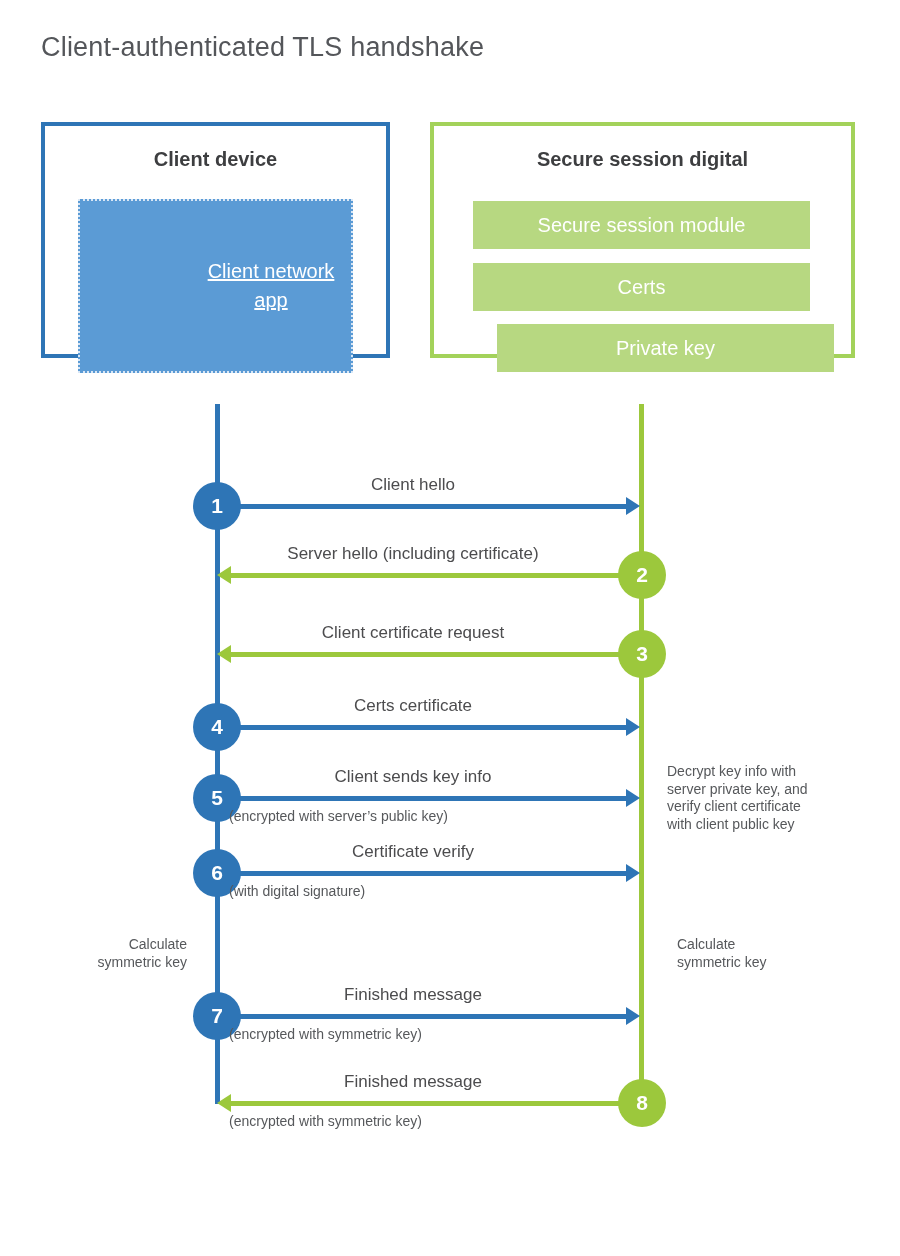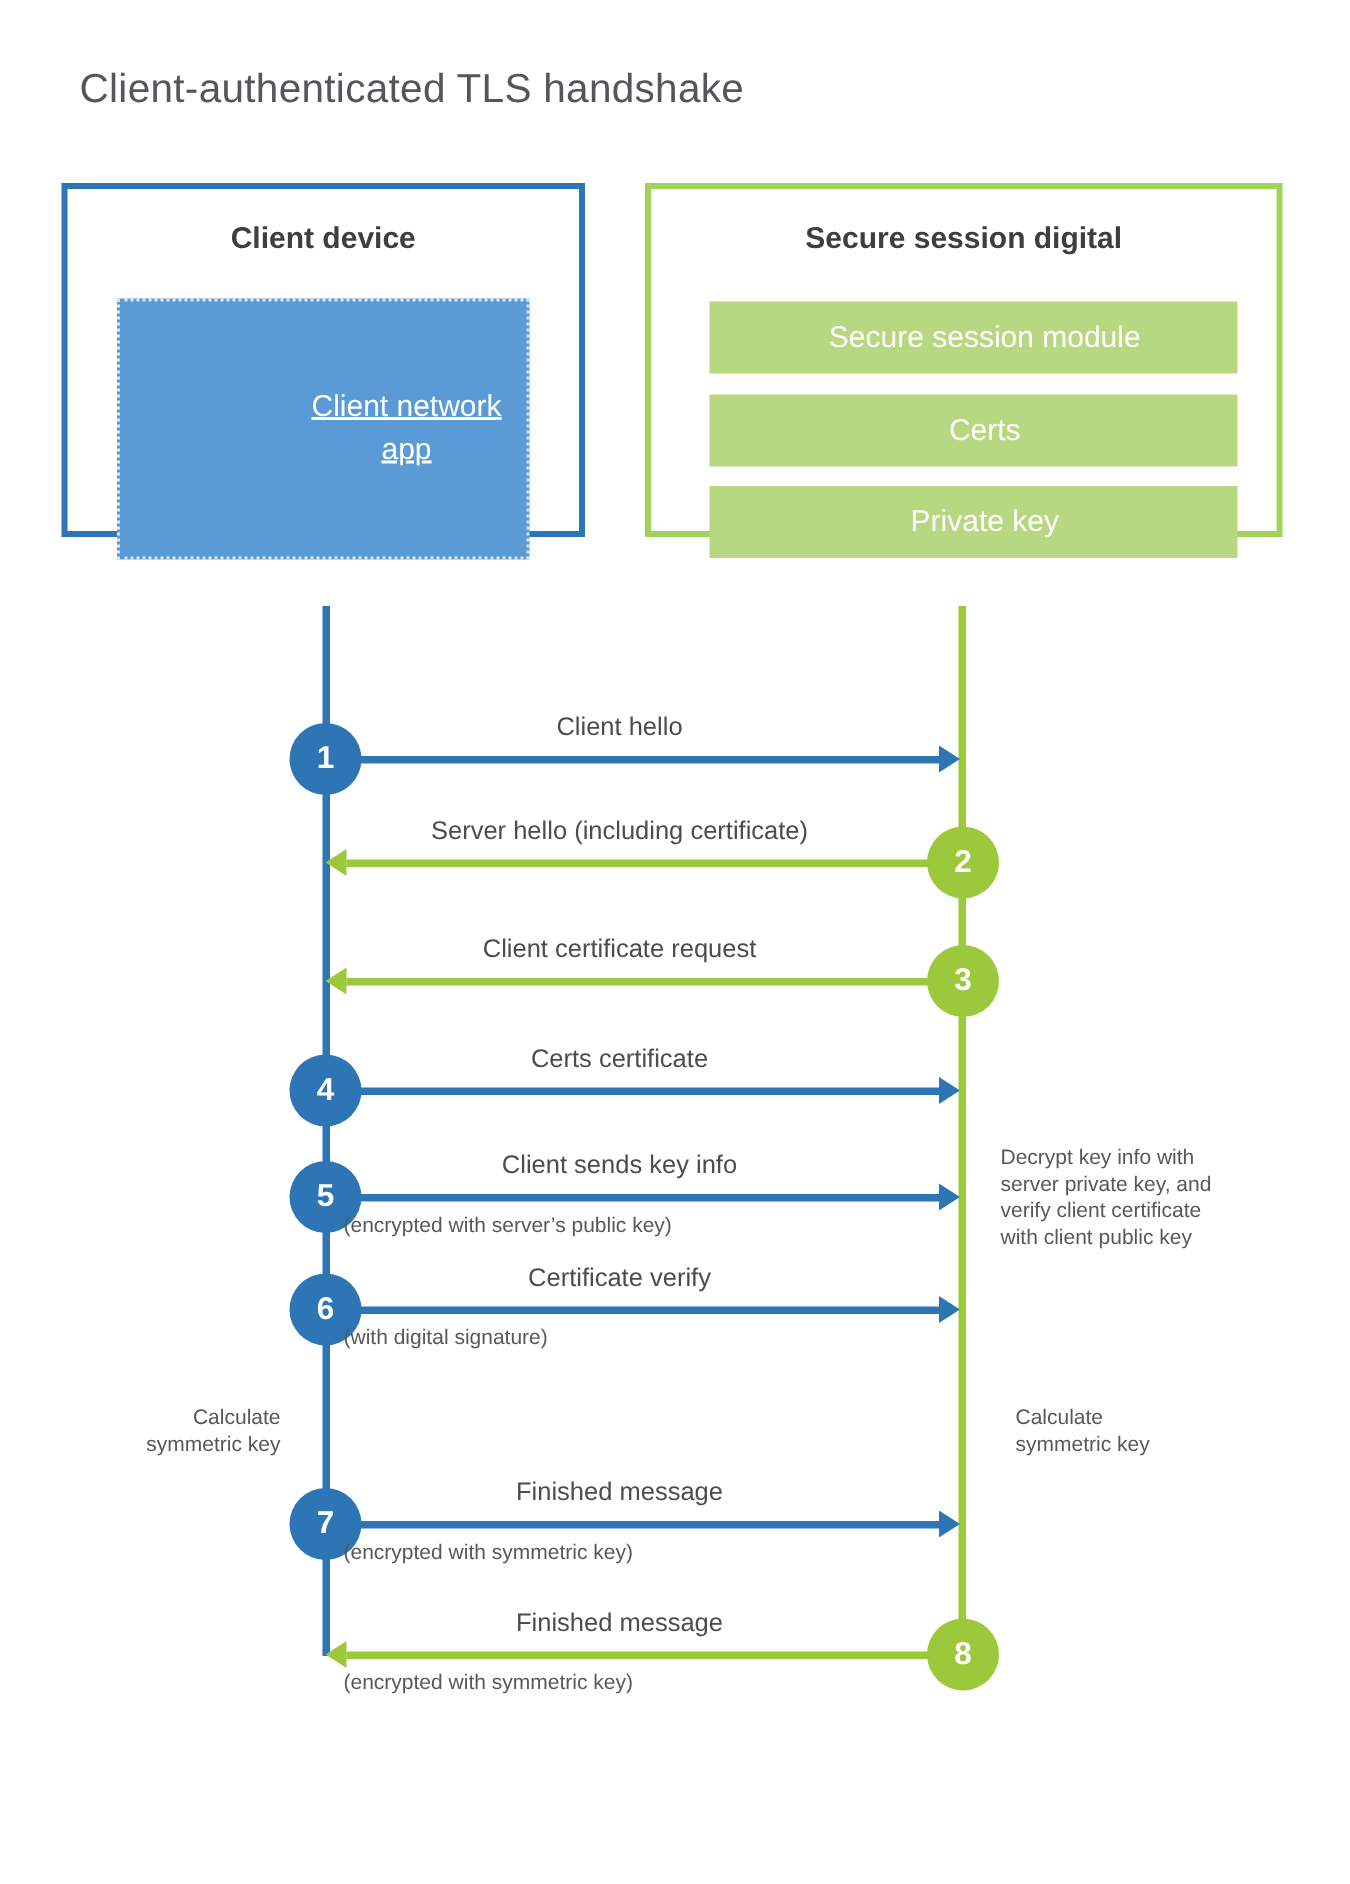--- a/index.html
+++ b/index.html
@@ -11,43 +11,43 @@
     --textDark:#3d3e40;
     --textMid:#4c4c4e;
     --textSoft:#56585b;
   }
   html,body{margin:0;padding:0;background:#fff;}
   #canvas{
     position:relative;width:900px;height:1256px;background:#fff;
     font-family:"Liberation Sans", sans-serif;overflow:hidden;
   }
   .page-title{
-    position:absolute;left:37px;top:28px;margin:16px;
+    position:absolute;left:37px;top:28px;margin:4px;
     font-size:27px;font-weight:400;color:#54565a;letter-spacing:.2px;
   }
   .actor-box{
     position:absolute;top:122px;height:236px;background:#fff;box-sizing:border-box;
   }
   .client-box{left:41px;width:349px;border:4px solid var(--blue);}
   .server-box{left:430px;width:425px;border:4px solid var(--greenBorder);}
   .actor-title{
     margin-top:22px;text-align:center;font-size:20px;font-weight:700;color:var(--textDark);
   }
   .app-box{
     position:absolute;left:33px;top:73px;width:275px;height:174px;
     background:var(--blueFill);border:2px dotted #d9e7f6;box-sizing:border-box;
     display:flex;align-items:center;justify-content:flex-end;text-align:center;
     color:#fff;font-size:20px;line-height:1.45;text-decoration:underline;
   }
   .app-box span{display:block;width:160px;}
   .module-bar{
     position:absolute;left:39px;width:337px;height:48px;background:var(--greenFill);
-    color:#fff;font-size:20px;display:flex;align-items:center;justify-content:center;padding-left:15px;
+    color:#fff;font-size:20px;display:flex;align-items:center;justify-content:center;
   }
-  .bar-1{top:75px;} .bar-2{top:137px;} .bar-3{top:198px;}
+  .bar-1{top:75px;} .bar-2{top:137px;} .bar-3{top:198px;margin-left:24px;}
   .lifeline{position:absolute;width:5px;top:404px;height:700px;}
   .lifeline.blue{left:215px;background:var(--blue);}
   .lifeline.green{left:639px;background:var(--green);}
   .msg{position:absolute;left:0;width:900px;height:0;}
   .msg .line{position:absolute;height:5px;top:-2px;}
   .msg.c2s .line{left:217px;width:410px;background:var(--blue);}
   .msg.s2c .line{left:231px;width:410px;background:var(--green);}
   .head{
     position:absolute;width:0;height:0;top:-9px;
     border-top:9px solid transparent;border-bottom:9px solid transparent;

